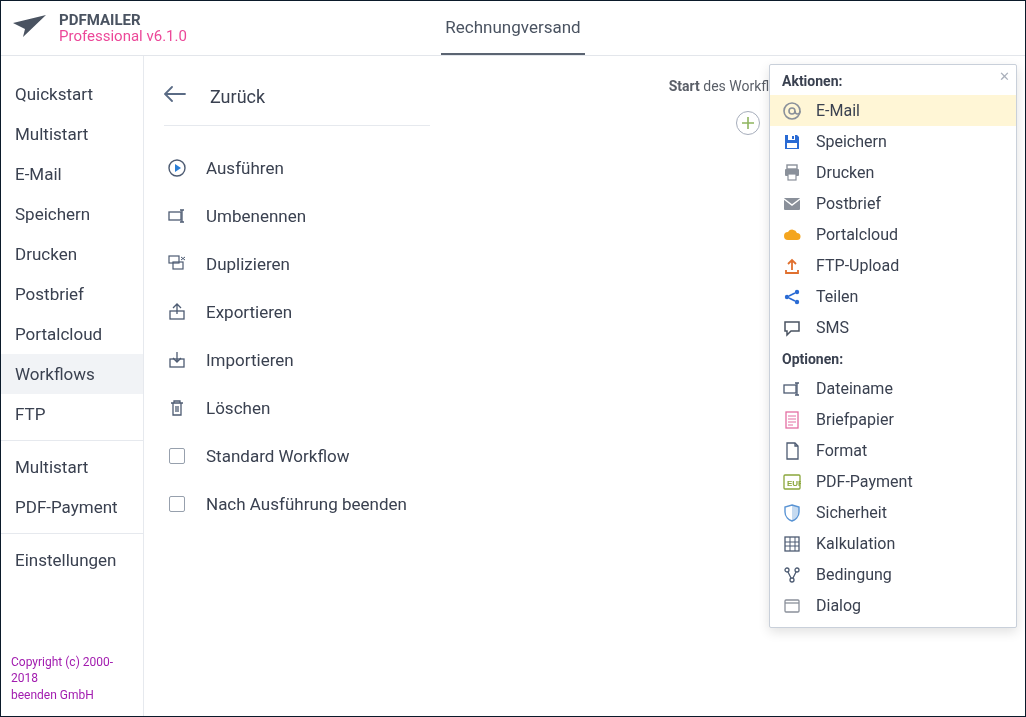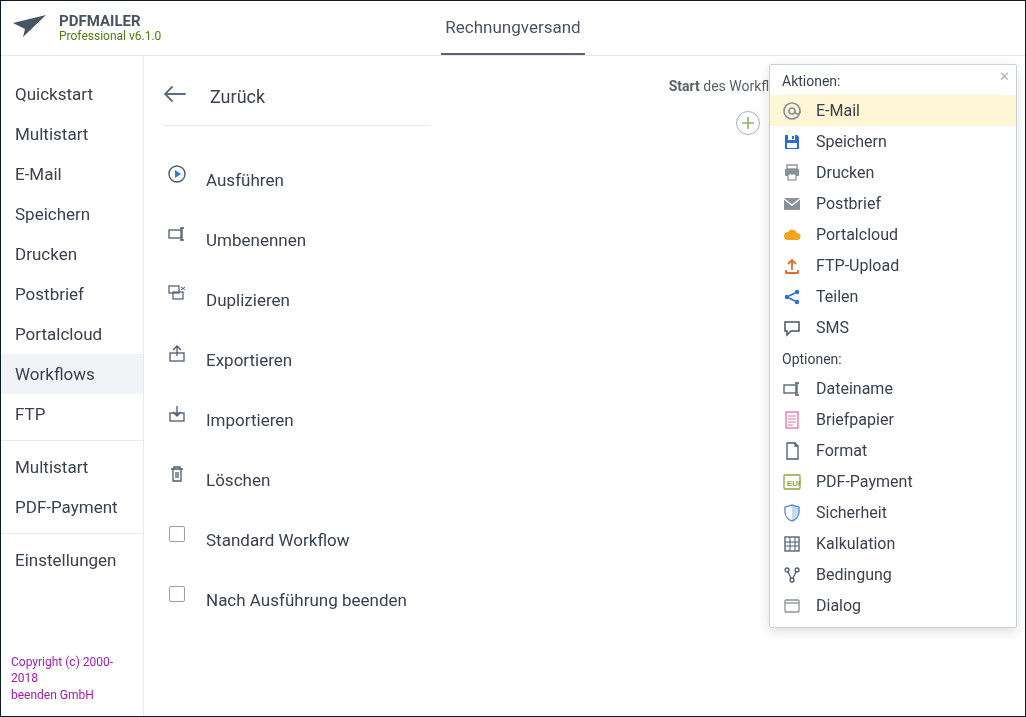--- a/index.html
+++ b/index.html
@@ -19,21 +19,21 @@
   .header {
     height: 55px;
     border-bottom: 1px solid #e3e6eb;
     display: flex; align-items: center;
     padding: 6px 12px;
     position: relative;
   }
   .brand { display: flex; align-items: center; gap: 12px; }
   .brand-text { line-height: 1.1; }
   .brand-title { font-weight: 700; font-size: 15px; color: #4a5361; }
-  .brand-sub { font-size: 12px; color: #4d7c0f; }
+  .brand-sub { font-size: 15px; color: #ec4899; }
   .header-center {
     position: absolute; left: 50%; top: 50%;
     transform: translate(-50%,-55%);
     font-size: 17px; color: #4a5361;
   }
   .header-center-underline {
     position: absolute; left:50%; transform:translateX(-50%);
     bottom: 0; height: 2px; width: 144px; background:#5b6472;
   }
   
@@ -56,21 +56,21 @@
     font-size: 12px; color: #a21caf; line-height: 1.4;
   }
   
   .commands { width: 300px; padding: 24px 14px 0 20px; }
   .back-row { display:flex; align-items:flex-start; gap:24px; padding:6px 0 14px 0; cursor:pointer;}
   .back-arrow { color:#5a6b85; }
   .back-label { font-size:18px; color:#3a4150; }
   .cmd-divider { height:1px; background:#e6e9ee; margin: 4px 0 18px 0; }
   .cmd-item { display:flex; align-items:center; gap:18px; padding:14px 2px; cursor:pointer; }
   .cmd-icon { width:22px; display:inline-flex; justify-content:center; color:#4d5b72; }
-  .cmd-label { font-size:17px; color:#3a4150;margin-top:12px; }
+  .cmd-label { font-size:17px; color:#3a4150; }
   .chk-box { width:16px; height:16px; border:1.5px solid #97a0ad; border-radius:2px; }
   
   .canvas { flex:1; position:relative; }
   .start-label { position:absolute; top:22px; right:230px; font-size:14px; color:#5a5f68; }
   .start-label b { font-weight:700; }
   .add-node {
     position:absolute; top:55px; right:265px;
     width:24px; height:24px; border-radius:50%;
     border:1.5px solid #a6adbb; display:flex; align-items:center; justify-content:center;
     color:#8fb55f; font-size:17px; background:#fff;
@@ -79,21 +79,21 @@
   .panel {
     position:absolute; top:8px; right:8px;
     width:248px; background:#fff;
     border:1px solid #c9d0da; border-radius:2px;
     box-shadow: 0 4px 12px rgba(0,0,0,0.12);
     padding-bottom:6px;
     z-index:5;
   }
   .panel-close { position:absolute; top:4px; right:6px; color:#aab0bb; font-size:13px; cursor:pointer; }
   .panel-section {
-    font-weight:400; font-size:14px; color:#3a4150;
+    font-weight:700; font-size:14px; color:#3a4150;
     padding:8px 12px 6px 12px;
   }
   .panel-item {
     display:flex; align-items:center; gap:14px;
     padding:6px 12px; font-size:16px; color:#3a4150;
     cursor:pointer;
   }
   .panel-item.selected { background:#fff6d6; }
   .panel-icon { width:20px; display:inline-flex; justify-content:center; align-items:center; }
   .ic { width:18px; height:18px; }

